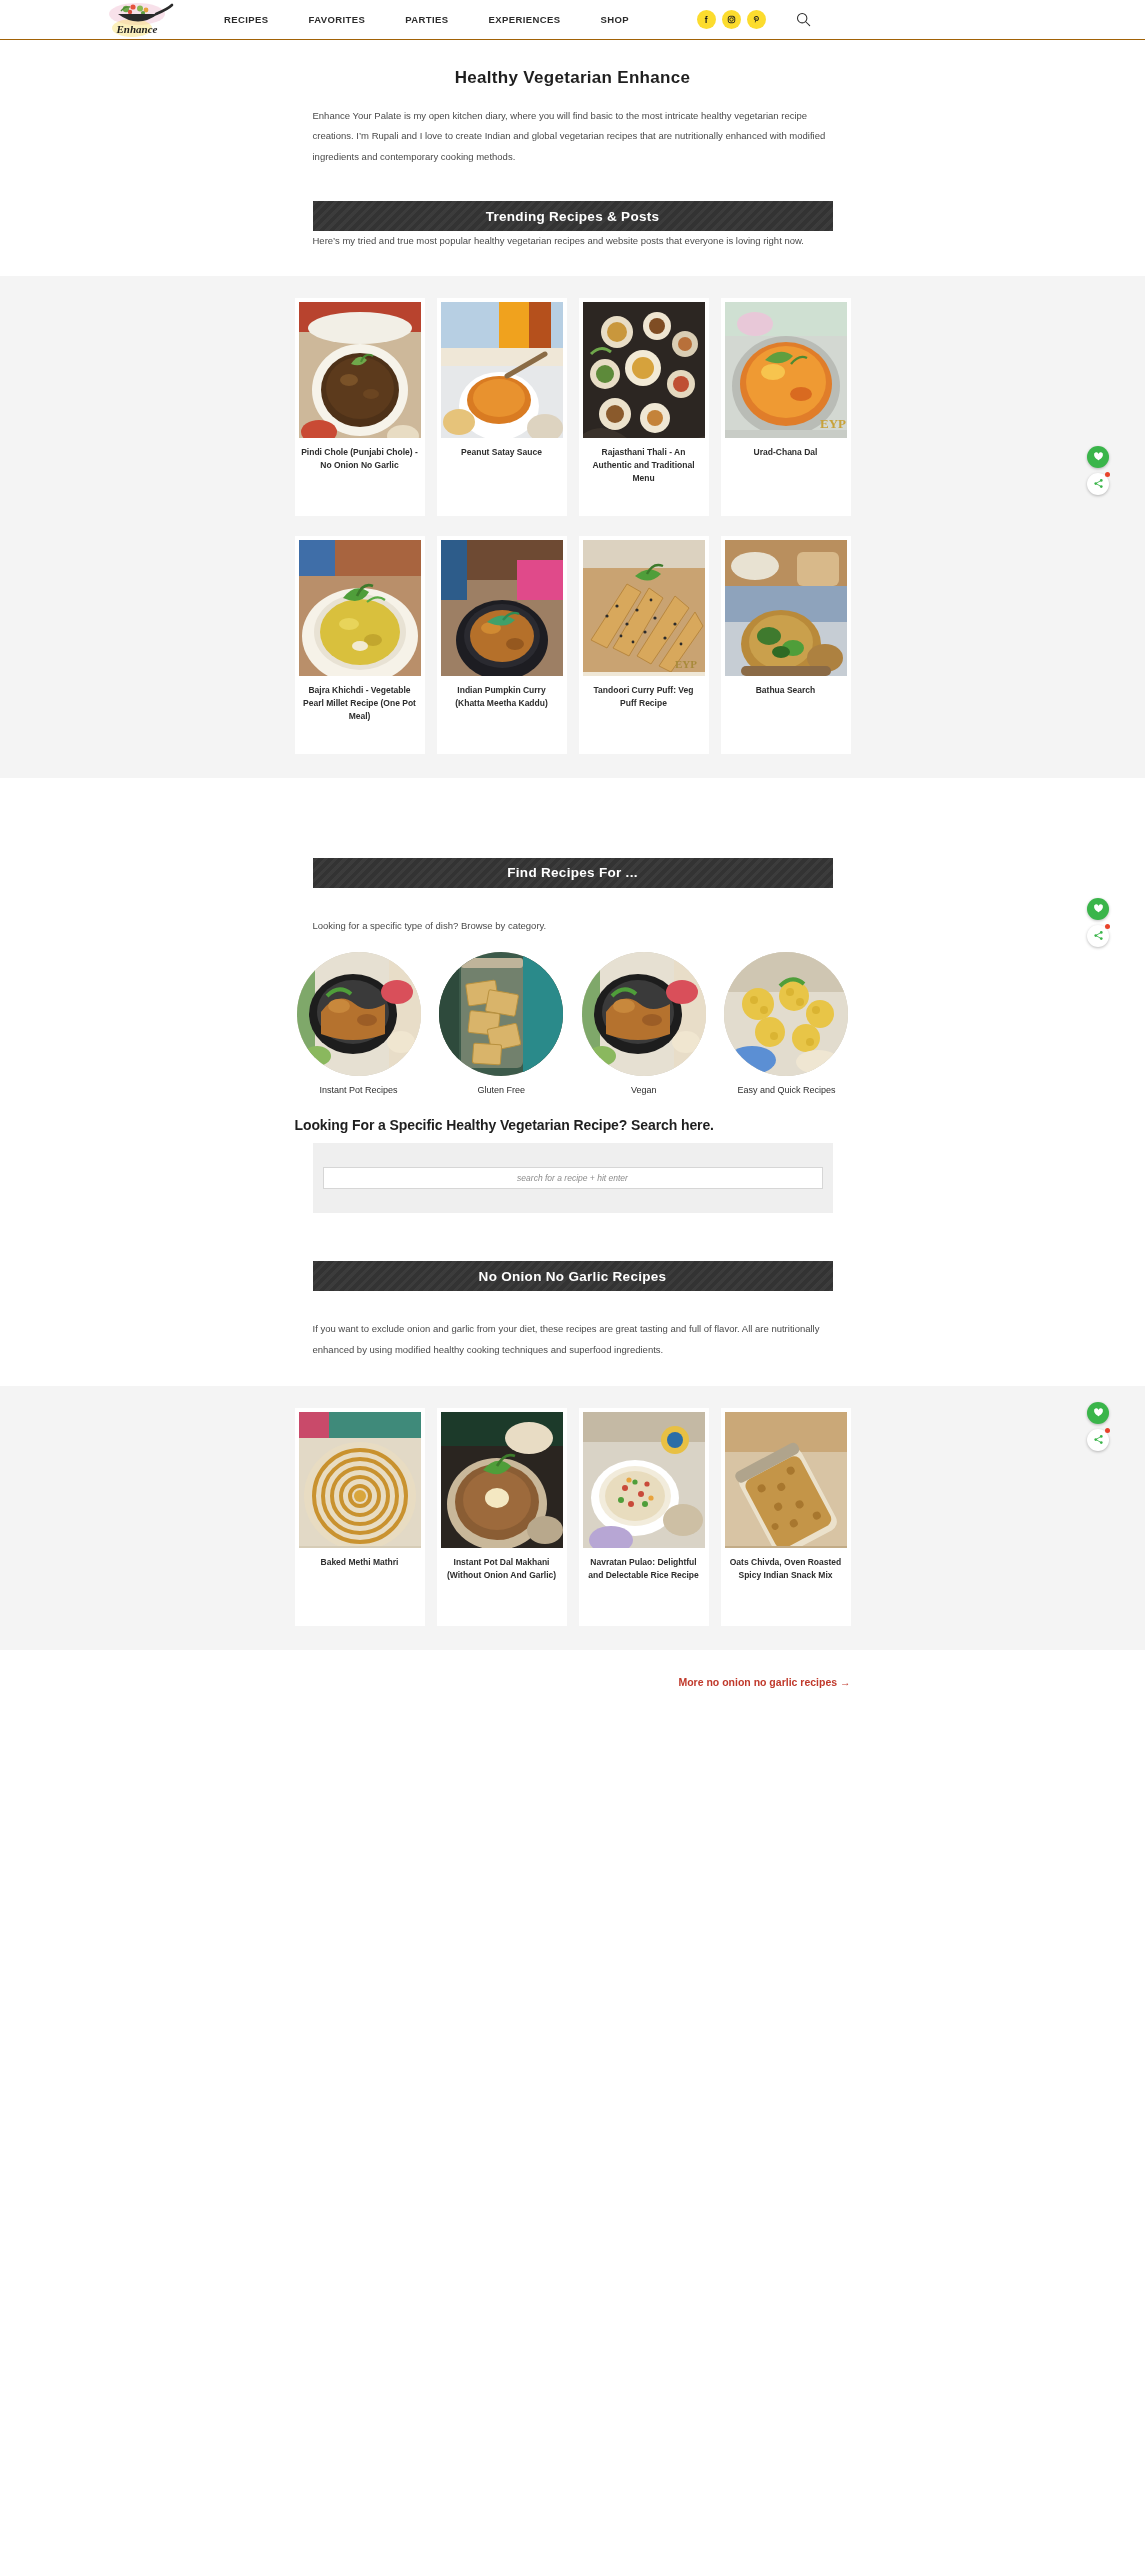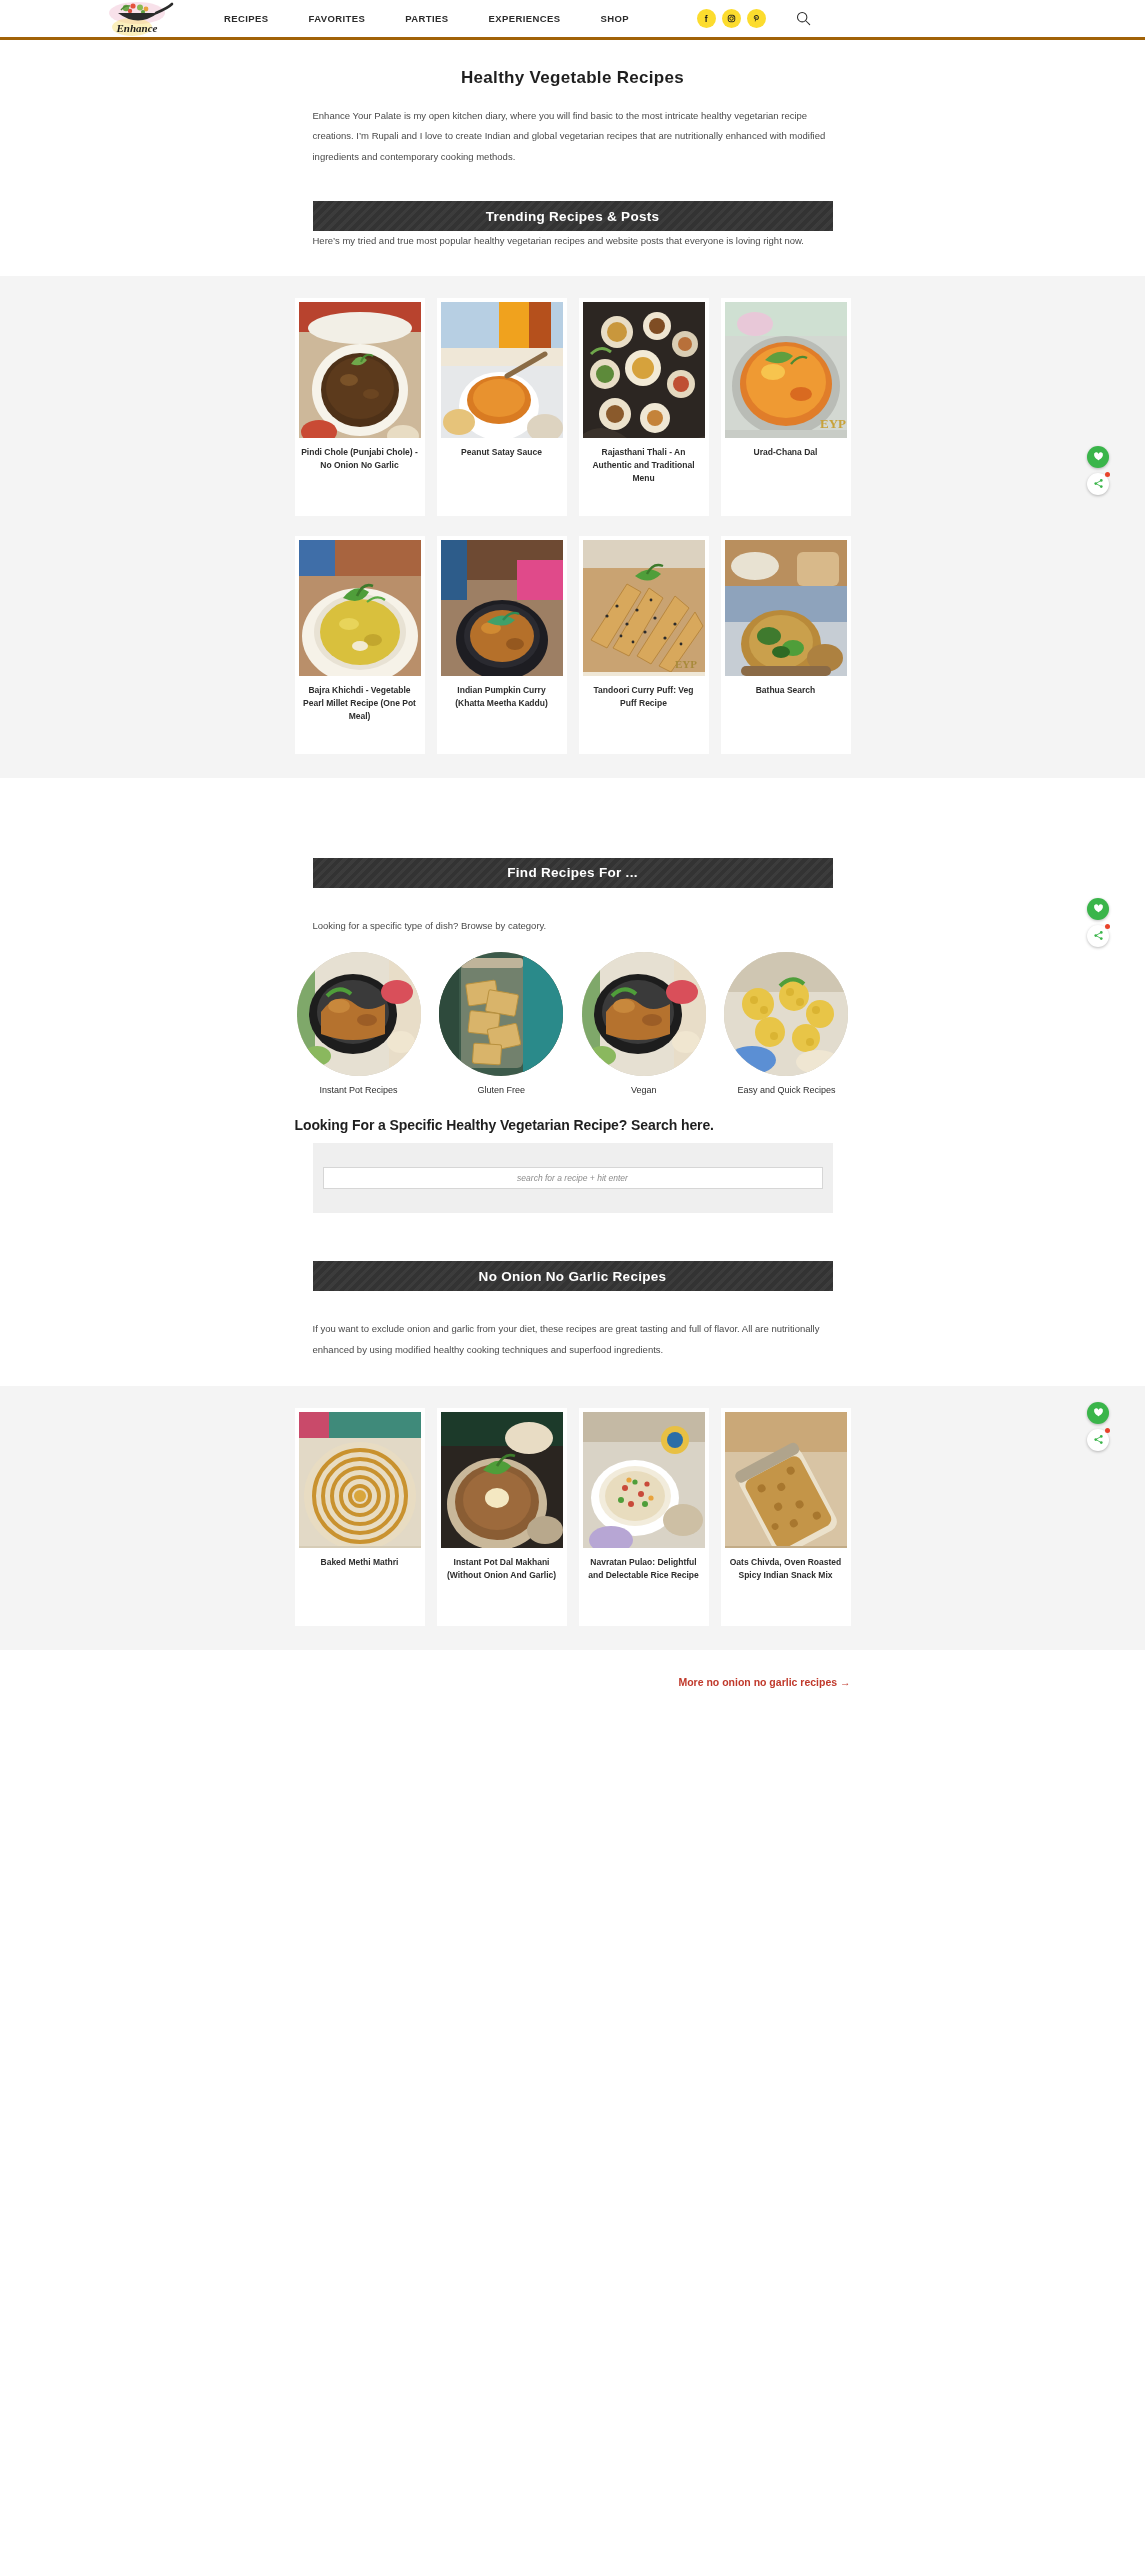--- a/index.html
+++ b/index.html
@@ -10,21 +10,21 @@
     font-family: "Liberation Sans", sans-serif;
     color: #333333;
   }
   body { width: 1145px; overflow-x: hidden; }
 
   
   .site-header {
     width: 100%;
     height: 40px;
     background: #ffffff;
-    border-bottom: 3px solid #a16207;
+    border-bottom: 1px solid #a16207;
     display: flex;
     align-items: center;
     position: relative;
   }
   .logo-wrap {
     margin-left: 88px;
     width: 98px;
     height: 36px;
     display: flex;
     align-items: flex-end;
@@ -340,21 +340,21 @@
 
   <button class="search-icon-btn" aria-label="Search">
     <svg width="15" height="15" viewBox="0 0 16 16">
       <circle cx="6.6" cy="6.6" r="5" fill="none" stroke="#2b2b2b" stroke-width="1.1"></circle>
       <line x1="10.4" y1="10.4" x2="14.6" y2="14.6" stroke="#2b2b2b" stroke-width="1.1" stroke-linecap="round"></line>
     </svg>
   </button>
 </header>
 
 <section class="container" style="background:#fff;">
-  <h1 class="page-title">Healthy Vegetable Recipes</h1>
+  <h1 class="page-title">Healthy Vegetarian Enhance</h1>
   <div class="inner">
     <p class="intro-text">Enhance Your Palate is my open kitchen diary, where you will find basic to the most intricate healthy vegetarian recipe creations. I’m Rupali and I love to create Indian and global vegetarian recipes that are nutritionally enhanced with modified ingredients and contemporary cooking methods.</p>
   </div>
 </section>
 
 <section class="container" style="background:#fff; padding-top:34px;">
   <div class="section-banner">
     <span class="section-banner-title">Trending Recipes &amp; Posts</span>
   </div>
   <div class="inner" style="padding-bottom:24px;">

